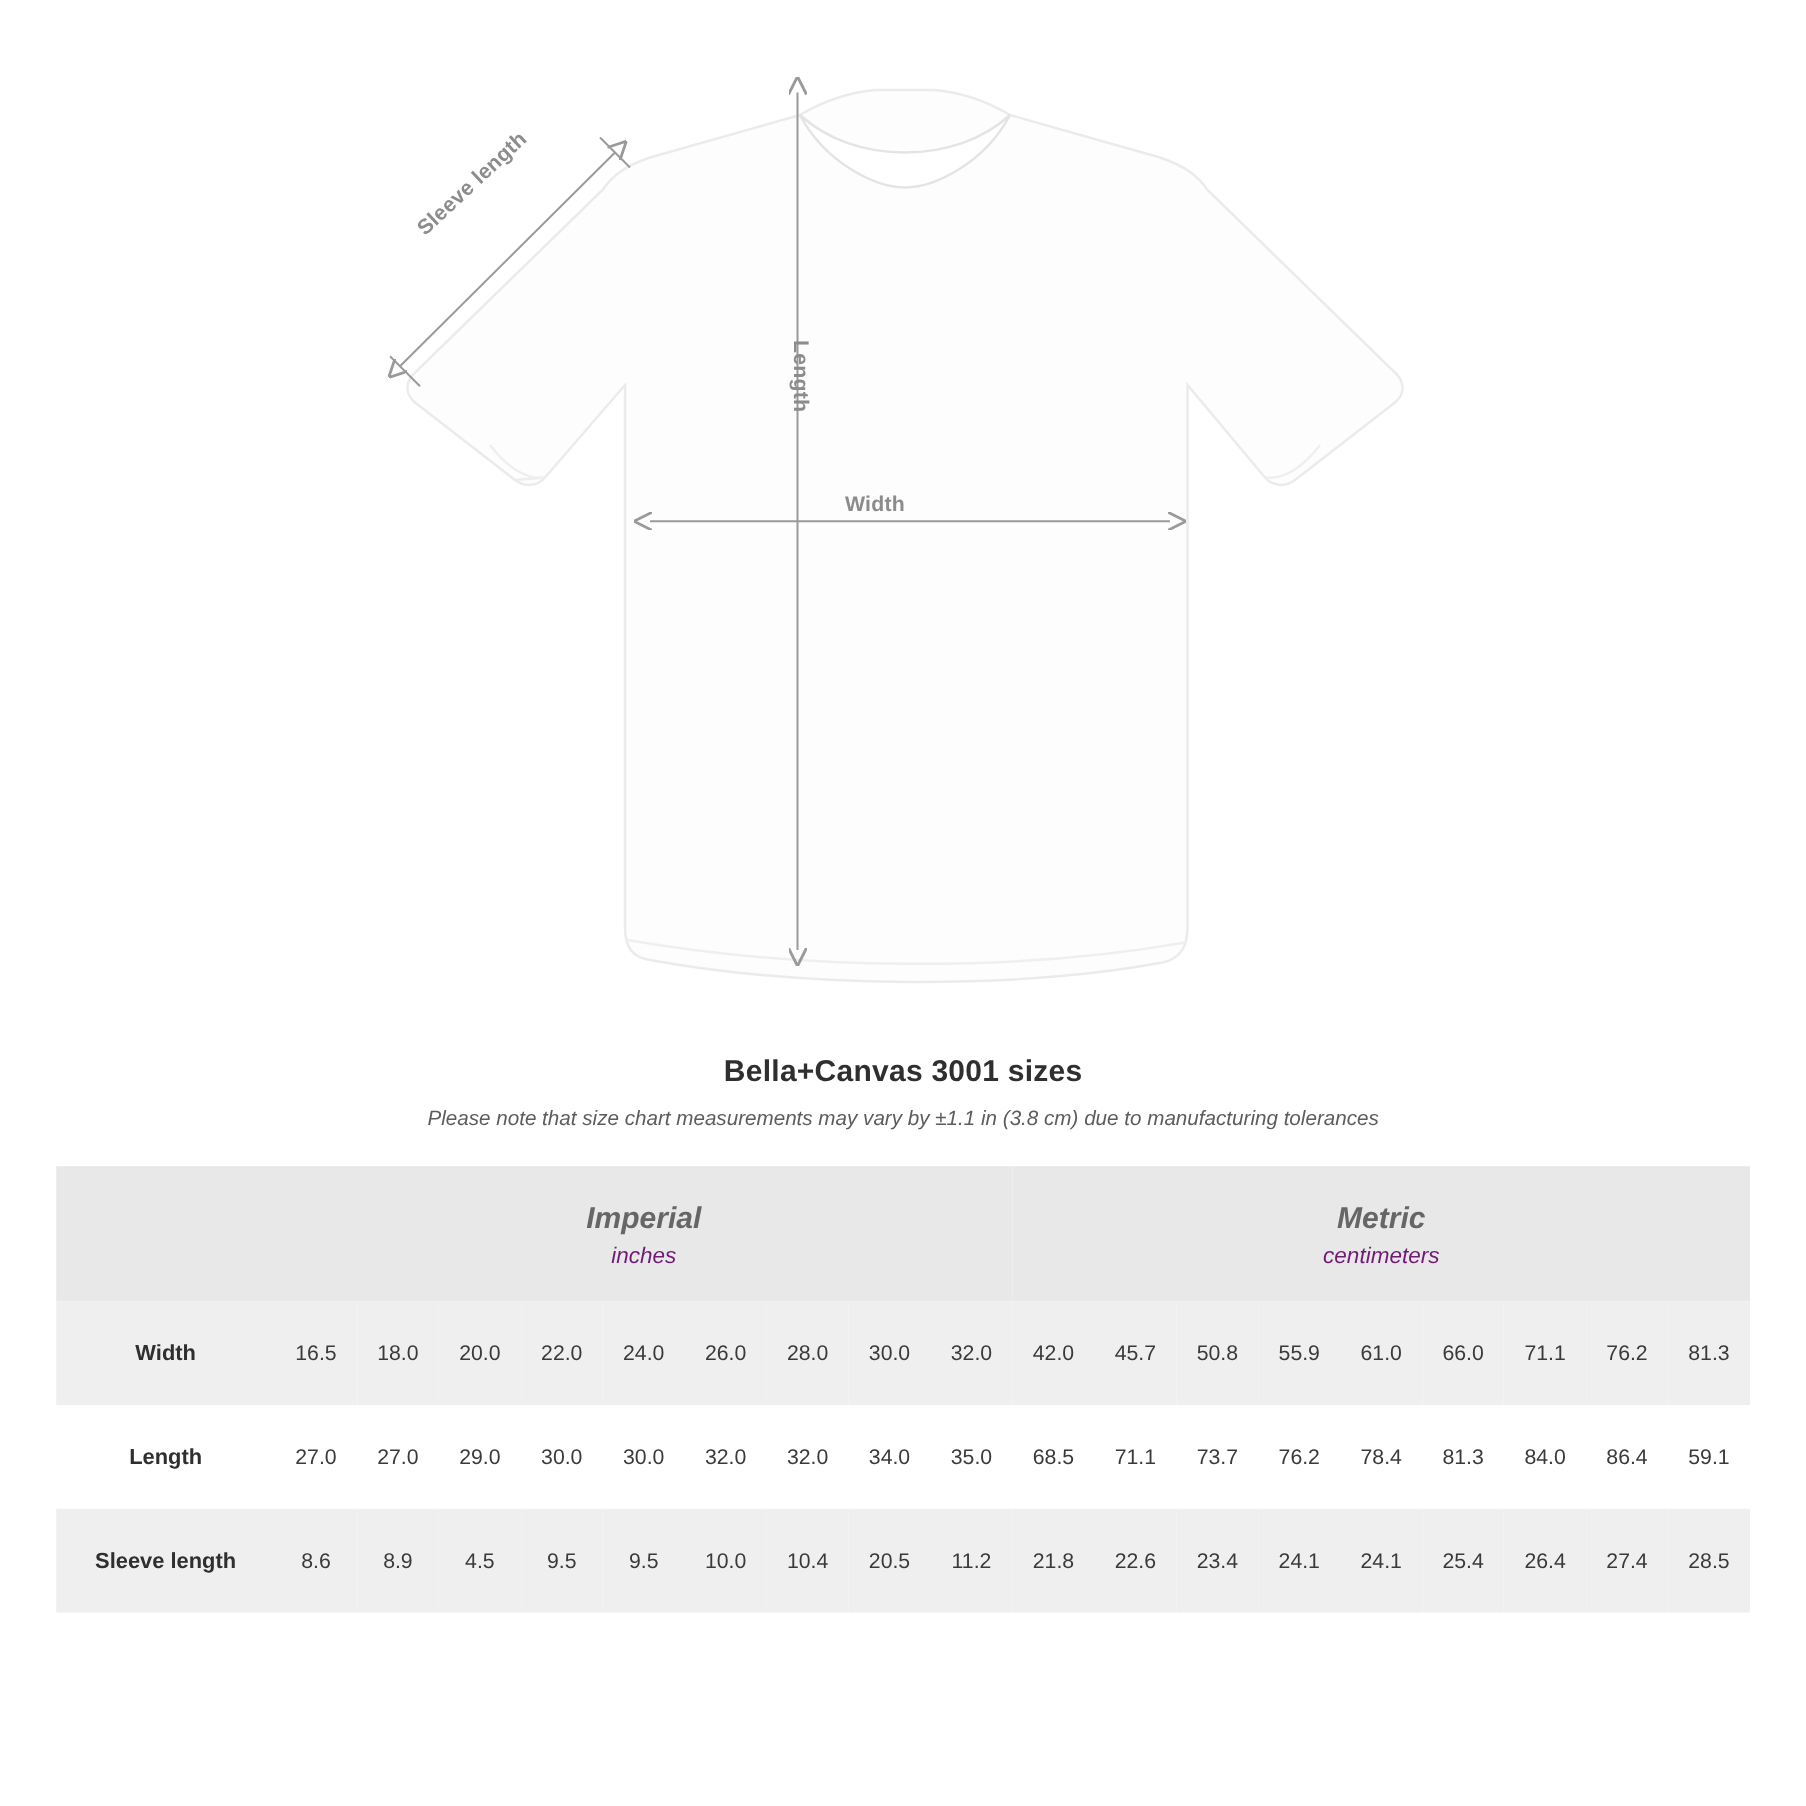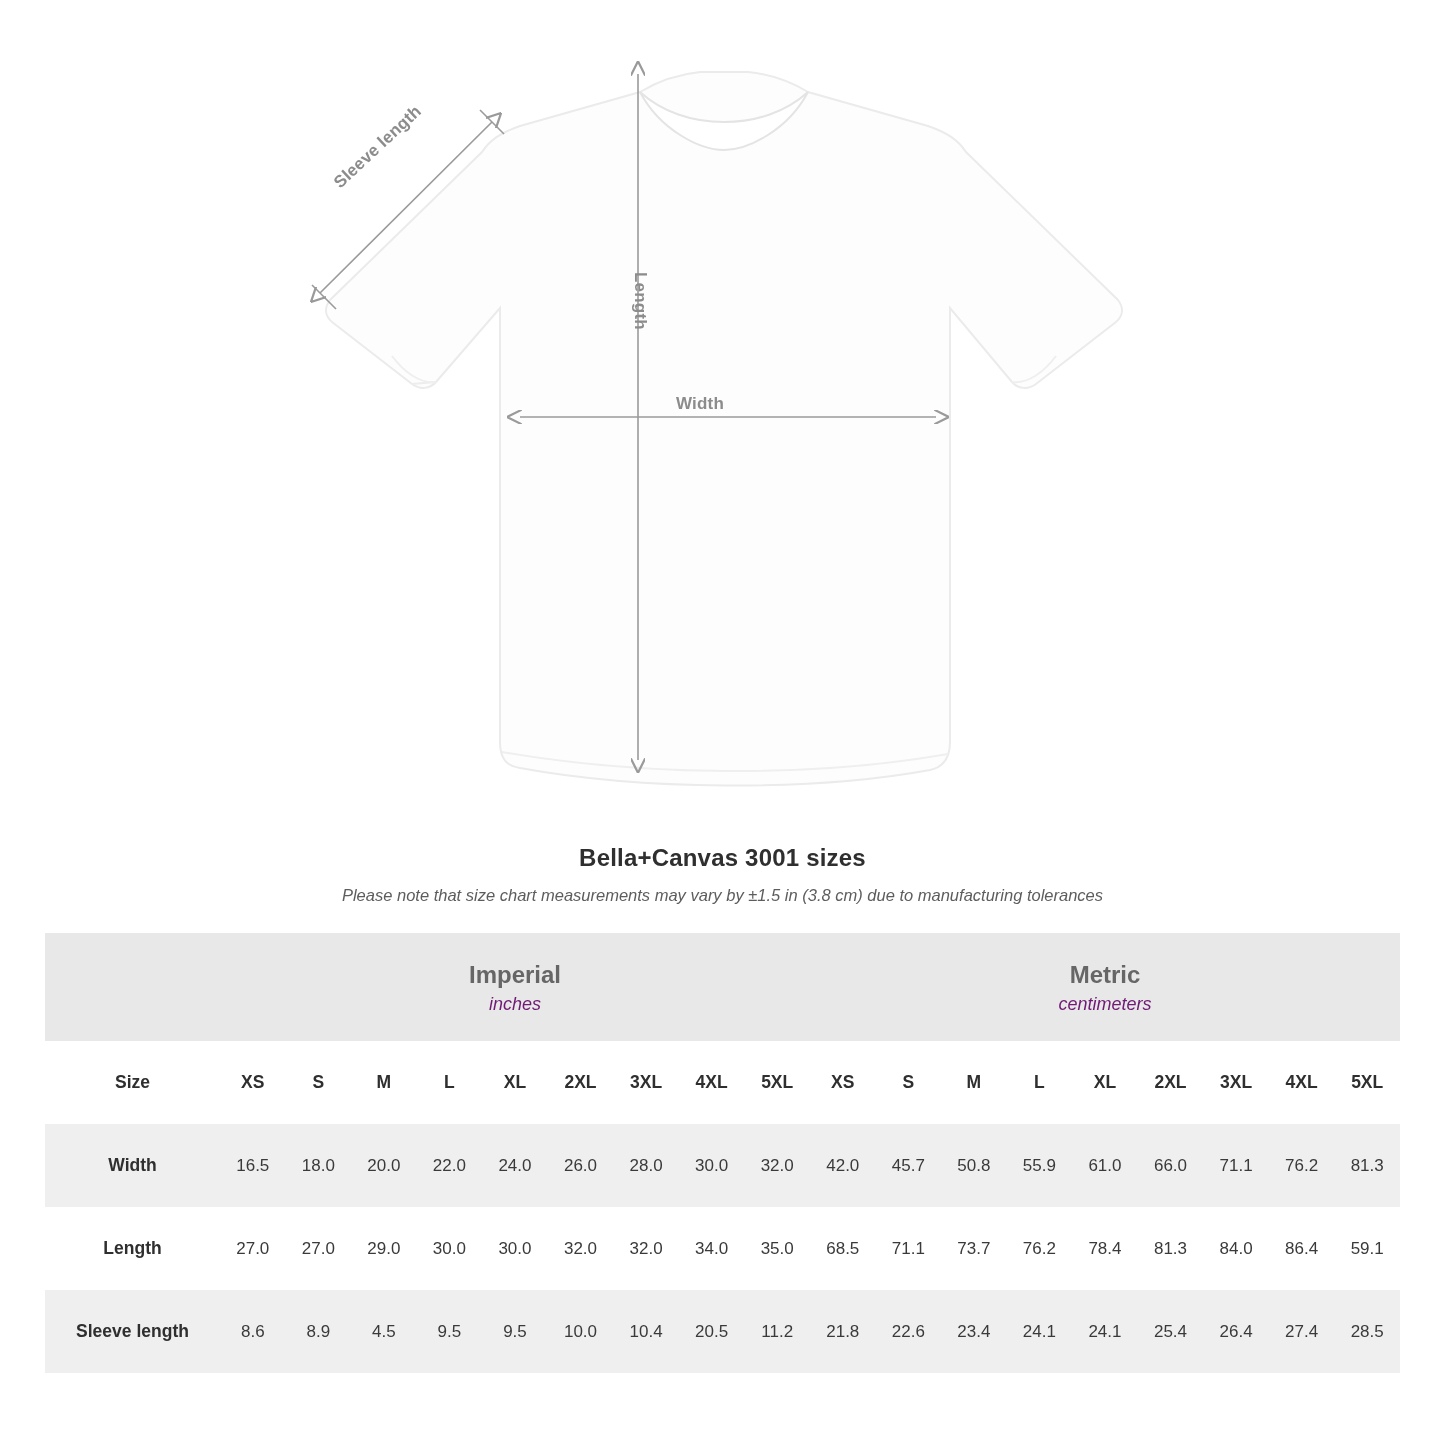--- a/index.html
+++ b/index.html
@@ -83,20 +83,21 @@
 
   .unit-band td {
     background: #e8e8e8;
     height: 108px;
     vertical-align: middle;
     text-align: center;
     padding: 0;
   }
   .unit-title {
     font-size: 24px;
+    font-style: italic;
     font-weight: bold;
     color: #666666;
     line-height: 1.25;
   }
   .unit-sub {
     font-size: 18px;
     font-style: italic;
     color: #701a75;
     margin-top: 4px;
   }
@@ -181,21 +182,21 @@
 
     <line x1="520" y1="417" x2="936" y2="417" stroke="#9a9a9a" stroke-width="1.6" marker-start="url(#arrowStart)" marker-end="url(#arrowEnd)"></line>
   </svg>
 
   <div class="dim-label label-sleeve">Sleeve length</div>
   <div class="dim-label label-length">Length</div>
   <div class="dim-label label-width">Width</div>
 </div>
 
 <div class="chart-heading">Bella+Canvas 3001 sizes</div>
-<div class="chart-note">Please note that size chart measurements may vary by ±1.5 in (3.8 cm) due to manufacturing tolerances</div>
+<div class="chart-note">Please note that size chart measurements may vary by ±1.1 in (3.8 cm) due to manufacturing tolerances</div>
 
 <div class="table-wrap">
   <table class="sizes">
     <colgroup>
       <col class="label-col">
       <col class="data-col">
         <col class="data-col">
         <col class="data-col">
         <col class="data-col">
         <col class="data-col">
@@ -220,41 +221,20 @@
           <div class="unit-title">Imperial</div>
           <div class="unit-sub">inches</div>
         </td>
         <td colspan="9">
           <div class="unit-title">Metric</div>
           <div class="unit-sub">centimeters</div>
         </td>
       </tr>
     </thead>
     <tbody>
-      <tr class="header-row">
-        <td class="rowhead">Size</td>
-        <td>XS</td>
-        <td>S</td>
-        <td>M</td>
-        <td>L</td>
-        <td>XL</td>
-        <td>2XL</td>
-        <td>3XL</td>
-        <td>4XL</td>
-        <td>5XL</td>
-        <td>XS</td>
-        <td>S</td>
-        <td>M</td>
-        <td>L</td>
-        <td>XL</td>
-        <td>2XL</td>
-        <td>3XL</td>
-        <td>4XL</td>
-        <td>5XL</td>
-      </tr>
 
       <tr class="row-even">
         <td class="rowhead">Width</td>
         <td>16.5</td>
         <td>18.0</td>
         <td>20.0</td>
         <td>22.0</td>
         <td>24.0</td>
         <td>26.0</td>
         <td>28.0</td>

